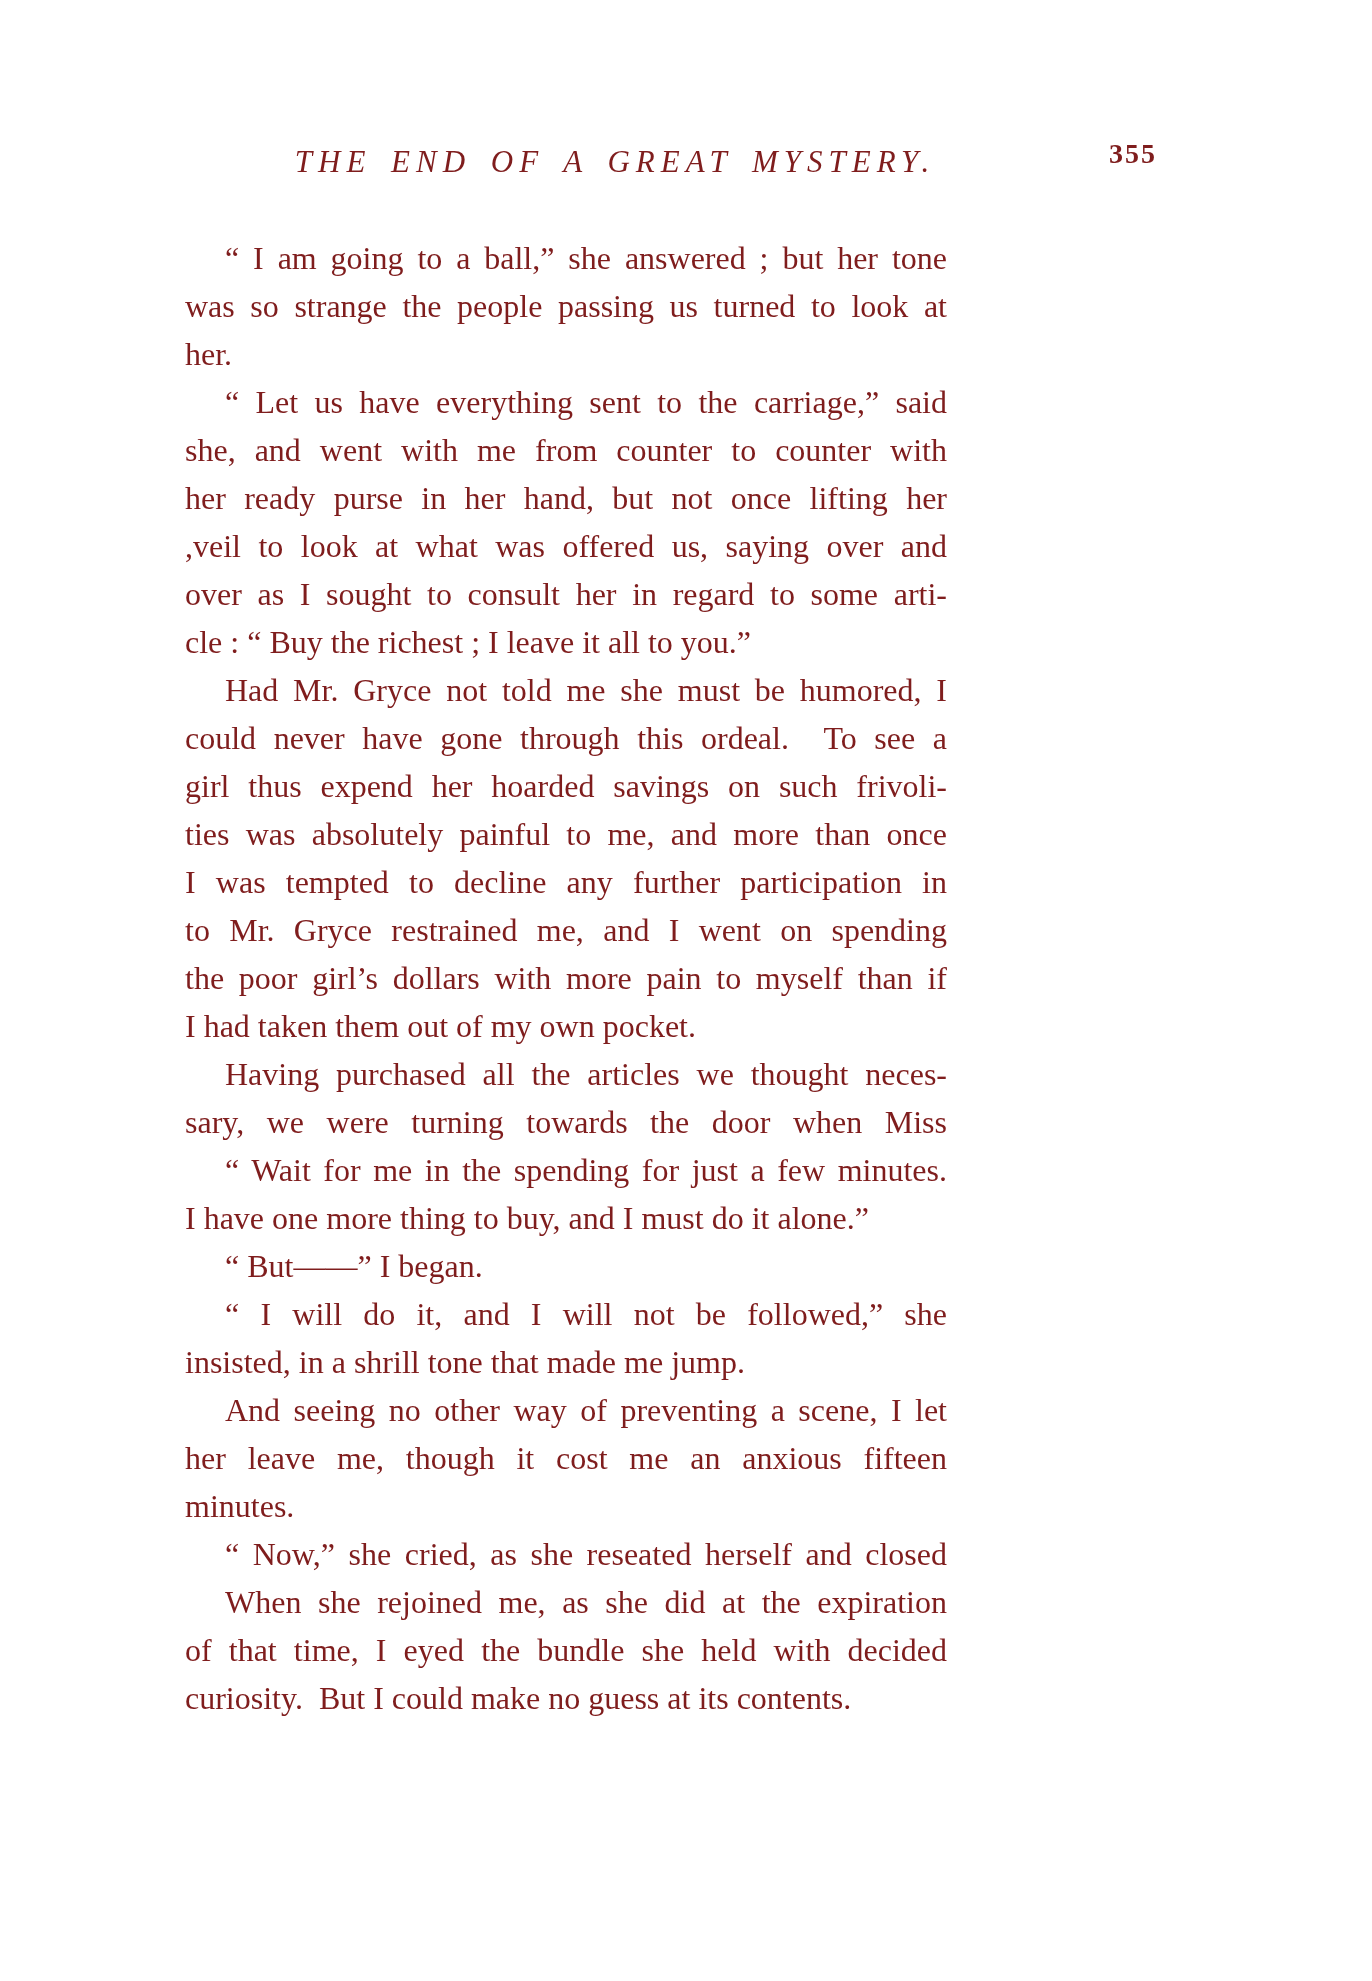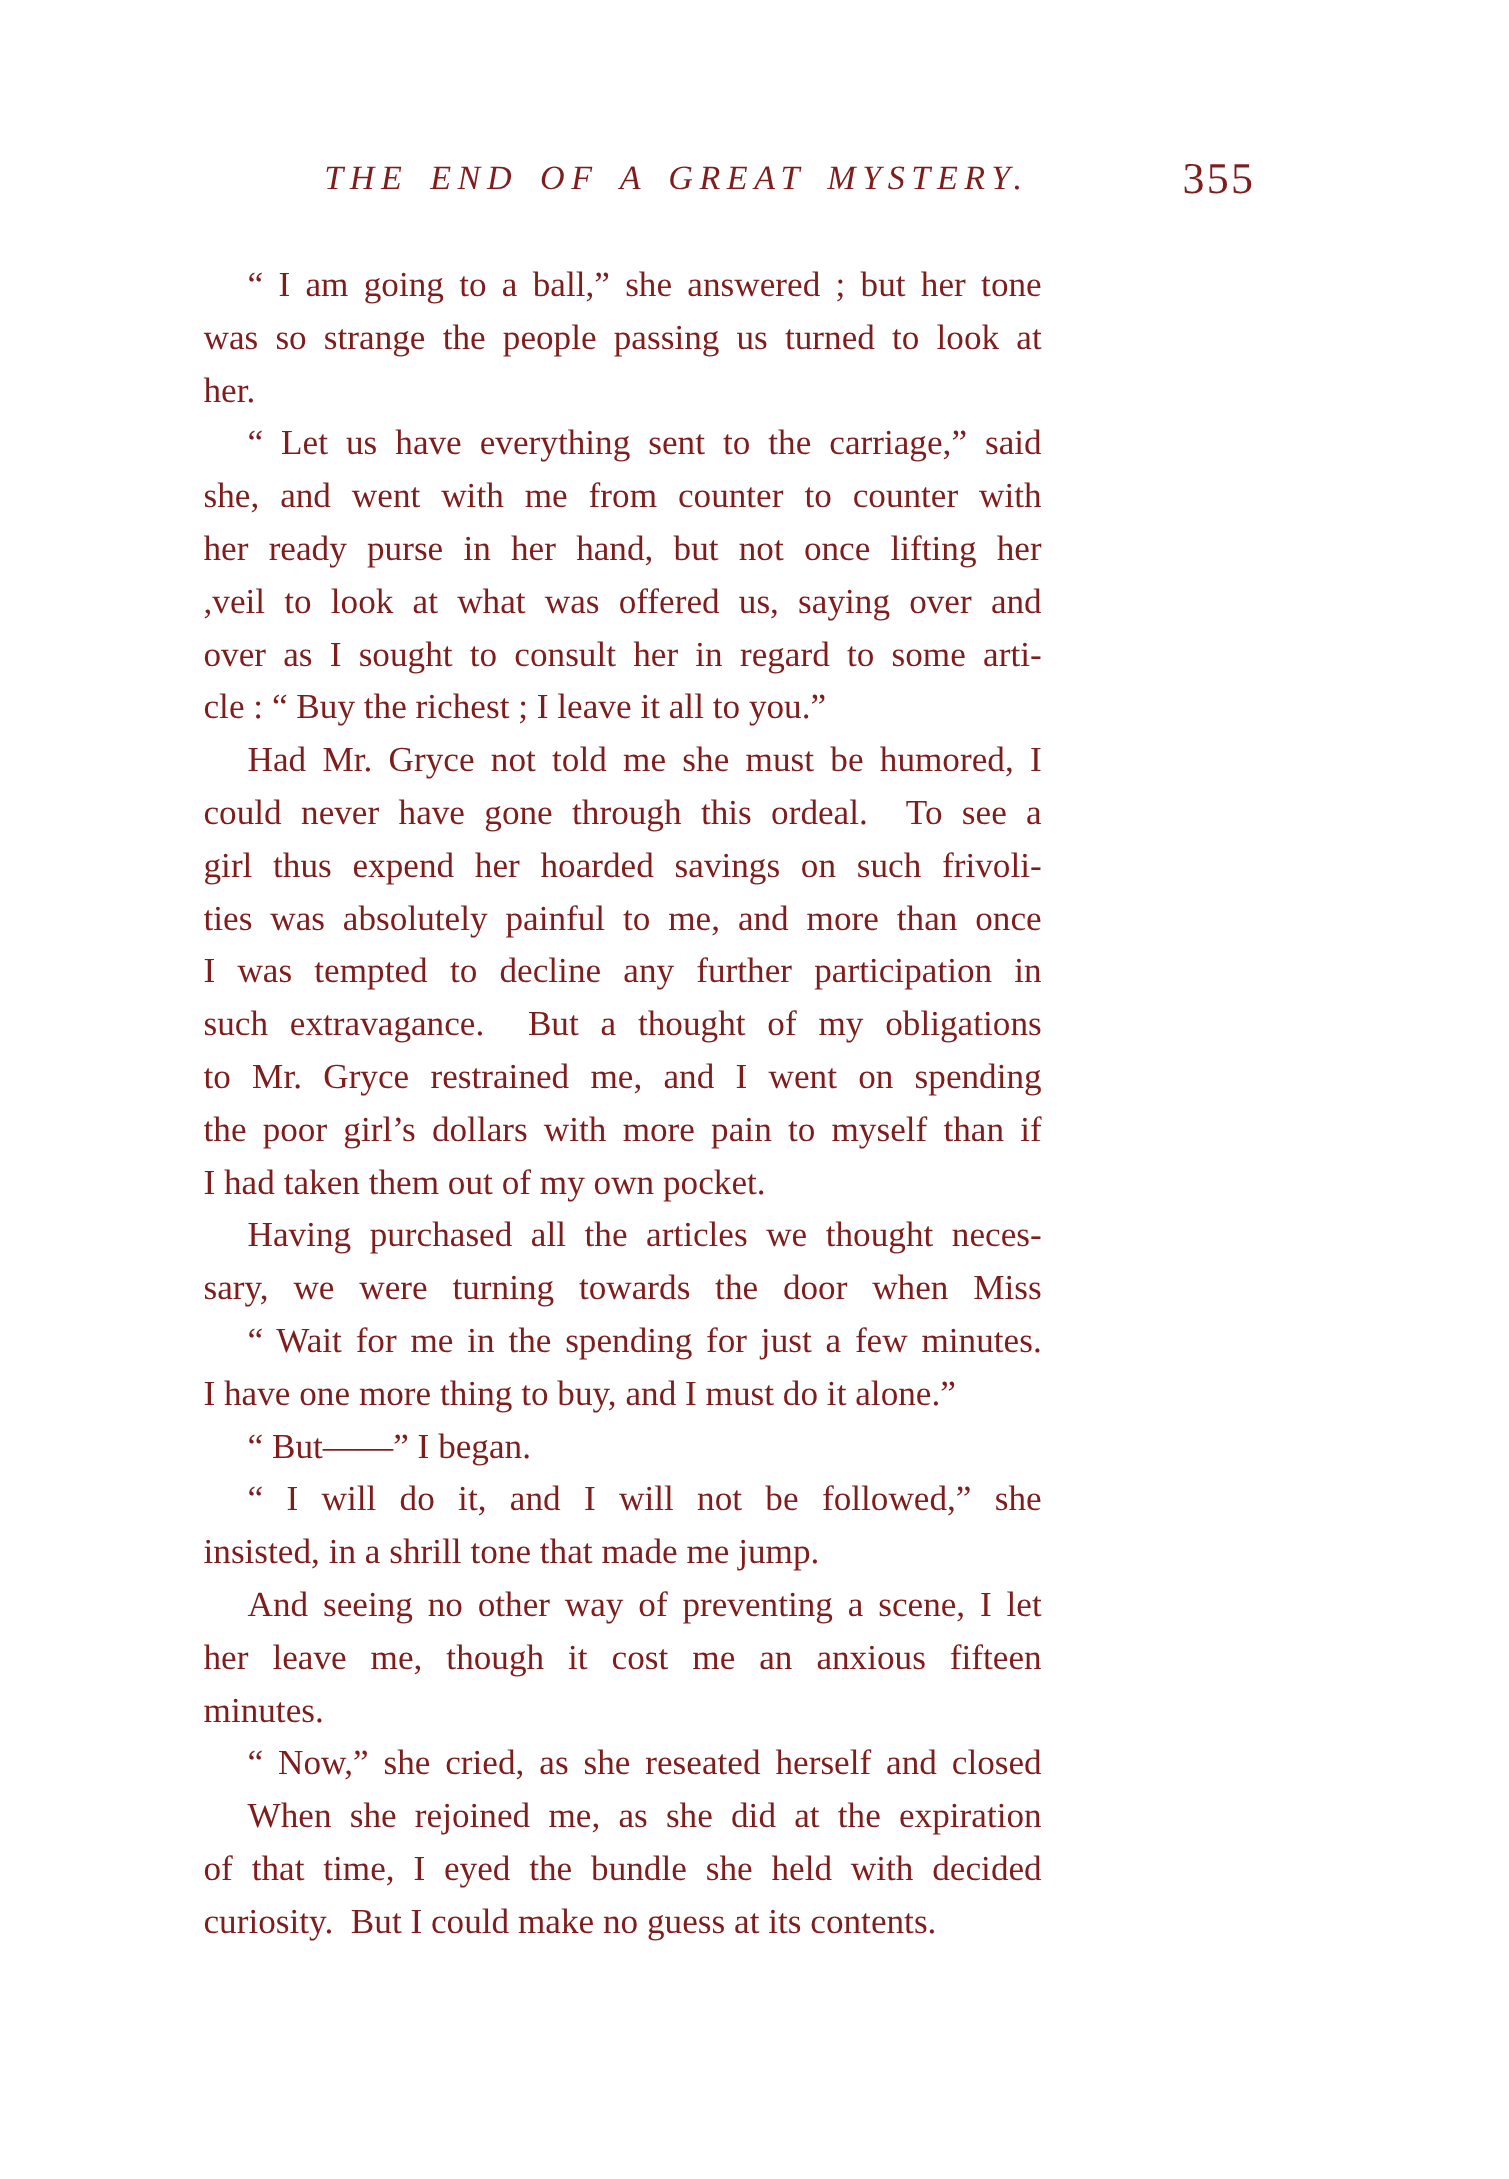--- a/index.html
+++ b/index.html
@@ -28,24 +28,24 @@
     top: 6px;
     text-align: center;
     font-style: italic;
     font-size: 31px;
     letter-spacing: 6px;
     word-spacing: 6px;
     white-space: nowrap;
   }
   .folio {
     position: absolute;
-    right: 24px;
+    right: 8px;
     top: 0;
-    font-size: 40px;
-    font-weight: normal;
+    font-size: 28px;
+    font-weight: bold;
     letter-spacing: 2px;
   }
   .text-column {
     position: absolute;
     top: 234px;
     left: 185px;
     width: 762px;
     font-size: 32px;
     line-height: 48px;
     overflow: hidden;
@@ -86,21 +86,20 @@
         <div class="line justify">,veil to look at what was offered us, saying over and</div>
         <div class="line justify">over as I sought to consult her in regard to some arti-</div>
         <div class="line">cle : “ Buy the richest ; I leave it all to you.”</div>
       </div>
       <div class="paragraph">
         <div class="line indent justify">Had Mr. Gryce not told me she must be humored, I</div>
         <div class="line justify">could never have gone through this ordeal.  To see a</div>
         <div class="line justify">girl thus expend her hoarded savings on such frivoli-</div>
         <div class="line justify">ties was absolutely painful to me, and more than once</div>
         <div class="line justify">I was tempted to decline any further participation in</div>
-        <div class="line justify">such extravagance.  But a thought of my obligations</div>
         <div class="line justify">to Mr. Gryce restrained me, and I went on spending</div>
         <div class="line justify">the poor girl’s dollars with more pain to myself than if</div>
         <div class="line">I had taken them out of my own pocket.</div>
       </div>
       <div class="paragraph">
         <div class="line indent justify">Having purchased all the articles we thought neces-</div>
         <div class="line justify">sary, we were turning towards the door when Miss</div>
       </div>
       <div class="paragraph">
         <div class="line indent justify">“ Wait for me in the spending for just a few minutes.</div>

